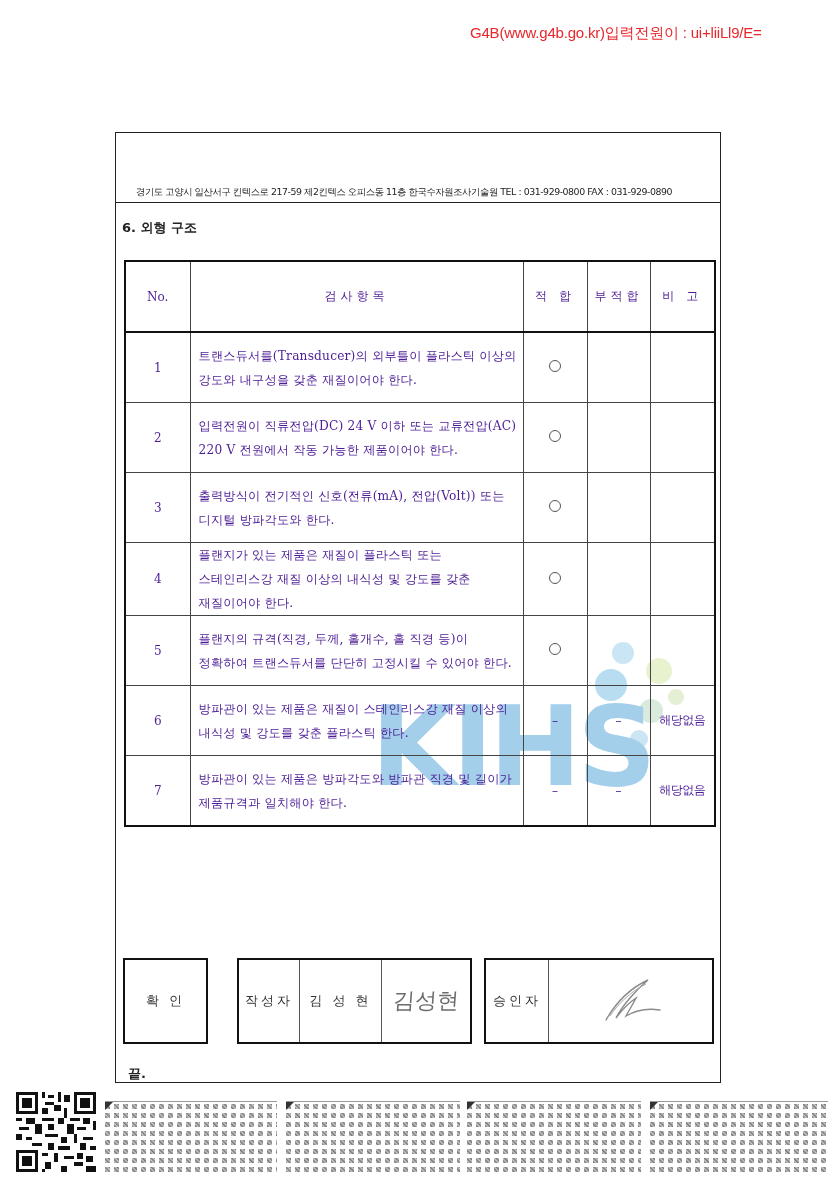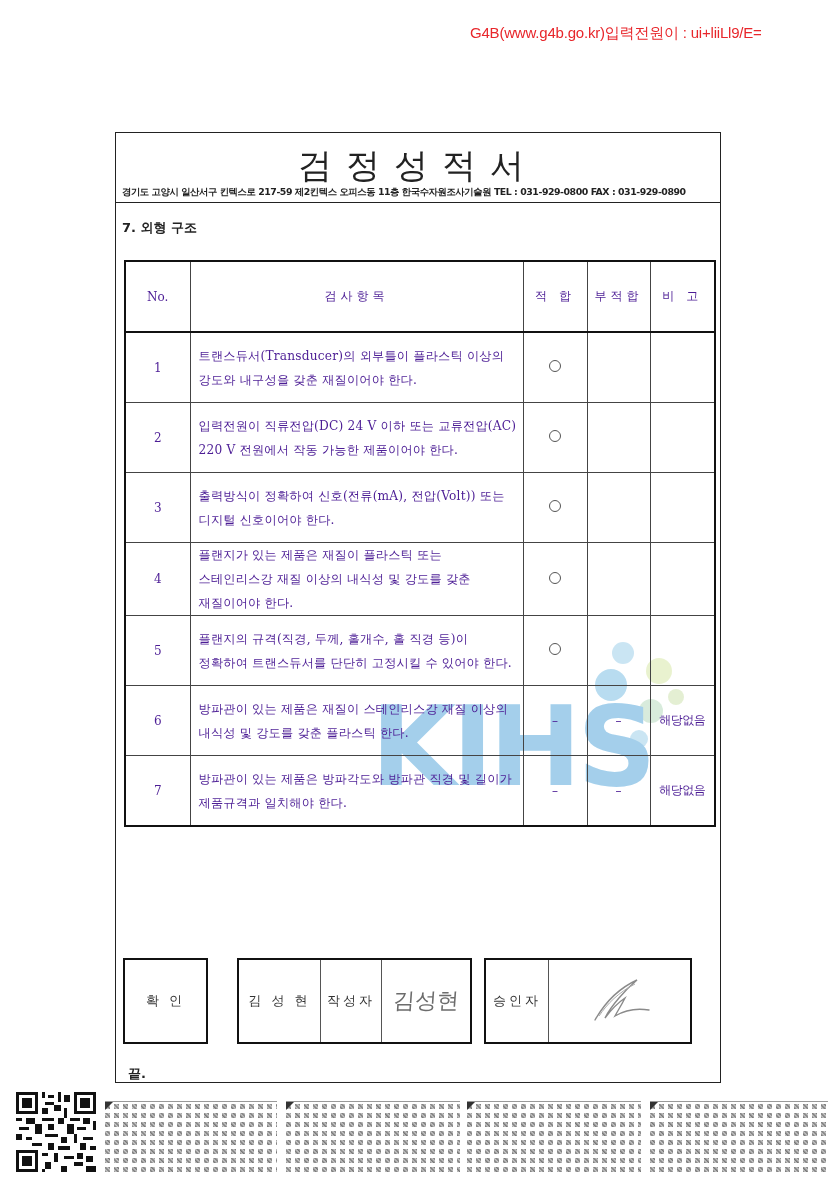--- a/index.html
+++ b/index.html
@@ -16,23 +16,23 @@
     .frame {
       position: absolute; left: 115px; top: 132px; width: 606px; height: 951px;
       border: 1.6px solid #222; box-sizing: border-box;
     }
     .doc-title {
       position: absolute; left: 0; right: 0; top: 10px; text-align: center;
       font-size: 34px; letter-spacing: 14px; font-weight: normal; color: #222;
       font-family: "DejaVu Serif", serif;
     }
     .address {
-      position: absolute; left: 6px; right: 4px; top: 53px;
+      position: absolute; left: 20px; right: 4px; top: 53px;
       font-family: "DejaVu Sans", sans-serif; font-size: 9.4px; color: #222;
-      white-space: nowrap; letter-spacing: -0.45px; font-weight: bold;
+      white-space: nowrap; letter-spacing: -0.45px;
     }
     .header-rule {
       position: absolute; left: 0; right: 0; top: 69px; border-top: 1.6px solid #222;
     }
     .section-heading {
       position: absolute; left: 6px; top: 86px;
       font-family: "DejaVu Sans", sans-serif; font-weight: bold; font-size: 13px; color: #222;
     }
     table.inspect {
       position: absolute; left: 8px; top: 127px; width: 590px;
@@ -91,25 +91,24 @@
       position: absolute; left: 0; top: 0; width: 0; height: 0;
       border-top: 8px solid #333; border-right: 8px solid transparent;
     }
   </style>
 </head>
 <body>
 
 <div class="verify-code">G4B(www.g4b.go.kr)입력전원이 : ui+liiLl9/E=</div>
 
 <div class="frame">
-  <div class="doc-title">검정성적서</div>
   <div class="address">경기도 고양시 일산서구 킨텍스로 217-59 제2킨텍스 오피스동 11층 한국수자원조사기술원   TEL : 031-929-0800 FAX : 031-929-0890</div>
   <div class="header-rule"></div>
 
-  <div class="section-heading">7. 외형 구조</div>
+  <div class="section-heading">6. 외형 구조</div>
 
   <svg class="watermark" viewBox="0 0 330 170">
     <g opacity="0.55">
       <circle cx="262" cy="20" r="11" fill="#9fd0ea"></circle>
       <circle cx="298" cy="38" r="13" fill="#d8e8a8"></circle>
       <circle cx="250" cy="52" r="16" fill="#7fc0e4"></circle>
       <circle cx="290" cy="78" r="12" fill="#b9dcc0"></circle>
       <circle cx="315" cy="64" r="8" fill="#cfe3b0"></circle>
       <circle cx="278" cy="106" r="9" fill="#9fd0ea"></circle>
       <text x="10" y="152" font-family="DejaVu Sans, sans-serif" font-weight="bold" font-size="110" fill="#5aa9dc" letter-spacing="-4">KIHS</text>
@@ -127,35 +126,35 @@
     <tbody>
         <tr class="head-row">
       <th style="letter-spacing:0">No.</th>
       <th>검사항목</th>
       <th>적  합</th>
       <th>부적합</th>
       <th>비  고</th>
     </tr>
     <tr>
       <td>1</td>
-      <td class="item">트랜스듀서(Transducer)의 외부틀이 플라스틱 이상의 강도와 내구성을 갖춘 재질이어야 한다.</td>
+      <td class="item">트랜스듀서를(Transducer)의 외부틀이 플라스틱 이상의 강도와 내구성을 갖춘 재질이어야 한다.</td>
       <td><span class="pass-mark"></span></td>
       <td></td>
       <td class="remark"></td>
     </tr>
     <tr>
       <td>2</td>
       <td class="item">입력전원이 직류전압(DC) 24 V 이하 또는 교류전압(AC) 220 V 전원에서 작동 가능한 제품이어야 한다.</td>
       <td><span class="pass-mark"></span></td>
       <td></td>
       <td class="remark"></td>
     </tr>
     <tr>
       <td>3</td>
-      <td class="item">출력방식이 정확하여 신호(전류(mA), 전압(Volt)) 또는 디지털 신호이어야 한다.</td>
+      <td class="item">출력방식이 전기적인 신호(전류(mA), 전압(Volt)) 또는 디지털 방파각도와 한다.</td>
       <td><span class="pass-mark"></span></td>
       <td></td>
       <td class="remark"></td>
     </tr>
     <tr>
       <td>4</td>
       <td class="item">플랜지가 있는 제품은 재질이 플라스틱 또는 스테인리스강 재질 이상의 내식성 및 강도를 갖춘 재질이어야 한다.</td>
       <td><span class="pass-mark"></span></td>
       <td></td>
       <td class="remark"></td>
@@ -182,28 +181,28 @@
       <td class="remark">해당없음</td>
     </tr>
   </tbody>
     </table>
 
   <div class="sig-box" style="left:7px; width:85px;">
     <div class="sig-cell" style="width:100%">확 인</div>
   </div>
 
   <div class="sig-box" style="left:121px; width:235px;">
+    <div class="sig-cell" style="width:61px">작성자</div>
     <div class="sig-cell" style="width:82px">김 성 현</div>
-    <div class="sig-cell" style="width:61px">작성자</div>
     <div class="sig-cell" style="flex:1">
       <span class="handwriting">김성현</span>
     </div>
   </div>
 
-  <div class="sig-box" style="left:368px; width:208px;">
+  <div class="sig-box" style="left:368px; width:230px;">
     <div class="sig-cell" style="width:63px">승인자</div>
     <div class="sig-cell" style="flex:1">
       <svg width="70" height="50" viewBox="0 0 70 50">
         <path d="M10 44 C 18 30, 30 14, 52 4 C 40 14, 26 30, 20 42 C 26 34, 34 26, 40 22 C 36 30, 32 36, 30 40 C 40 34, 52 32, 64 34" fill="none" stroke="#8a8a8a" stroke-width="1.4" stroke-linecap="round"></path>
         <path d="M14 40 C 22 28, 34 16, 50 8" fill="none" stroke="#aaa" stroke-width="1"></path>
       </svg>
     </div>
   </div>
 
   <div class="end-mark">끝.</div>

